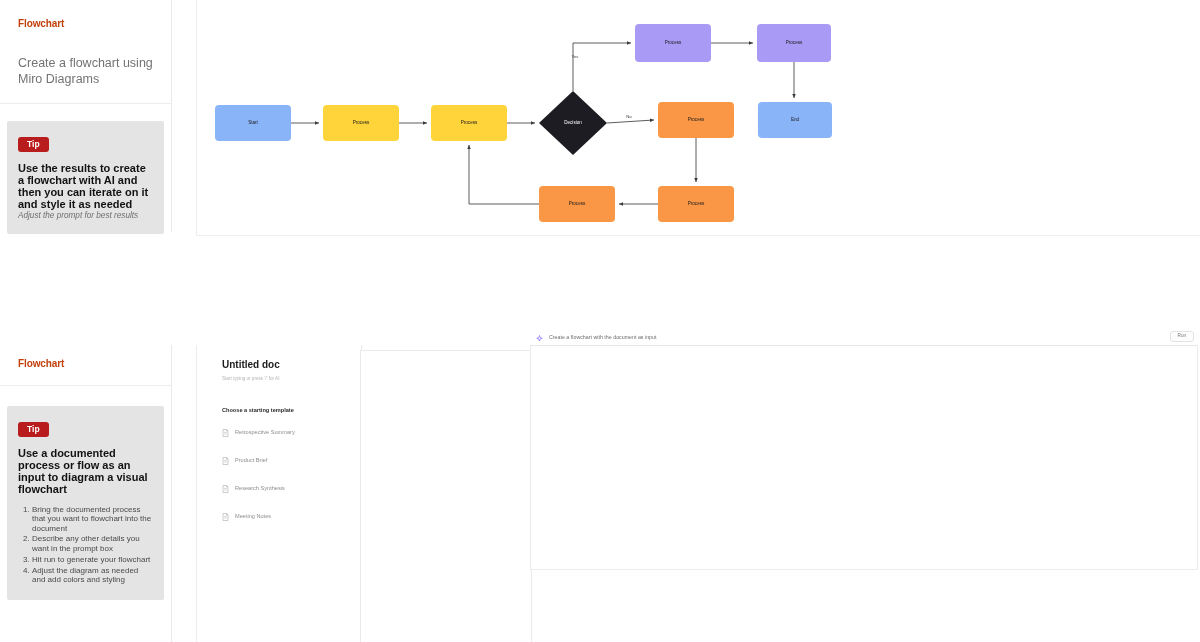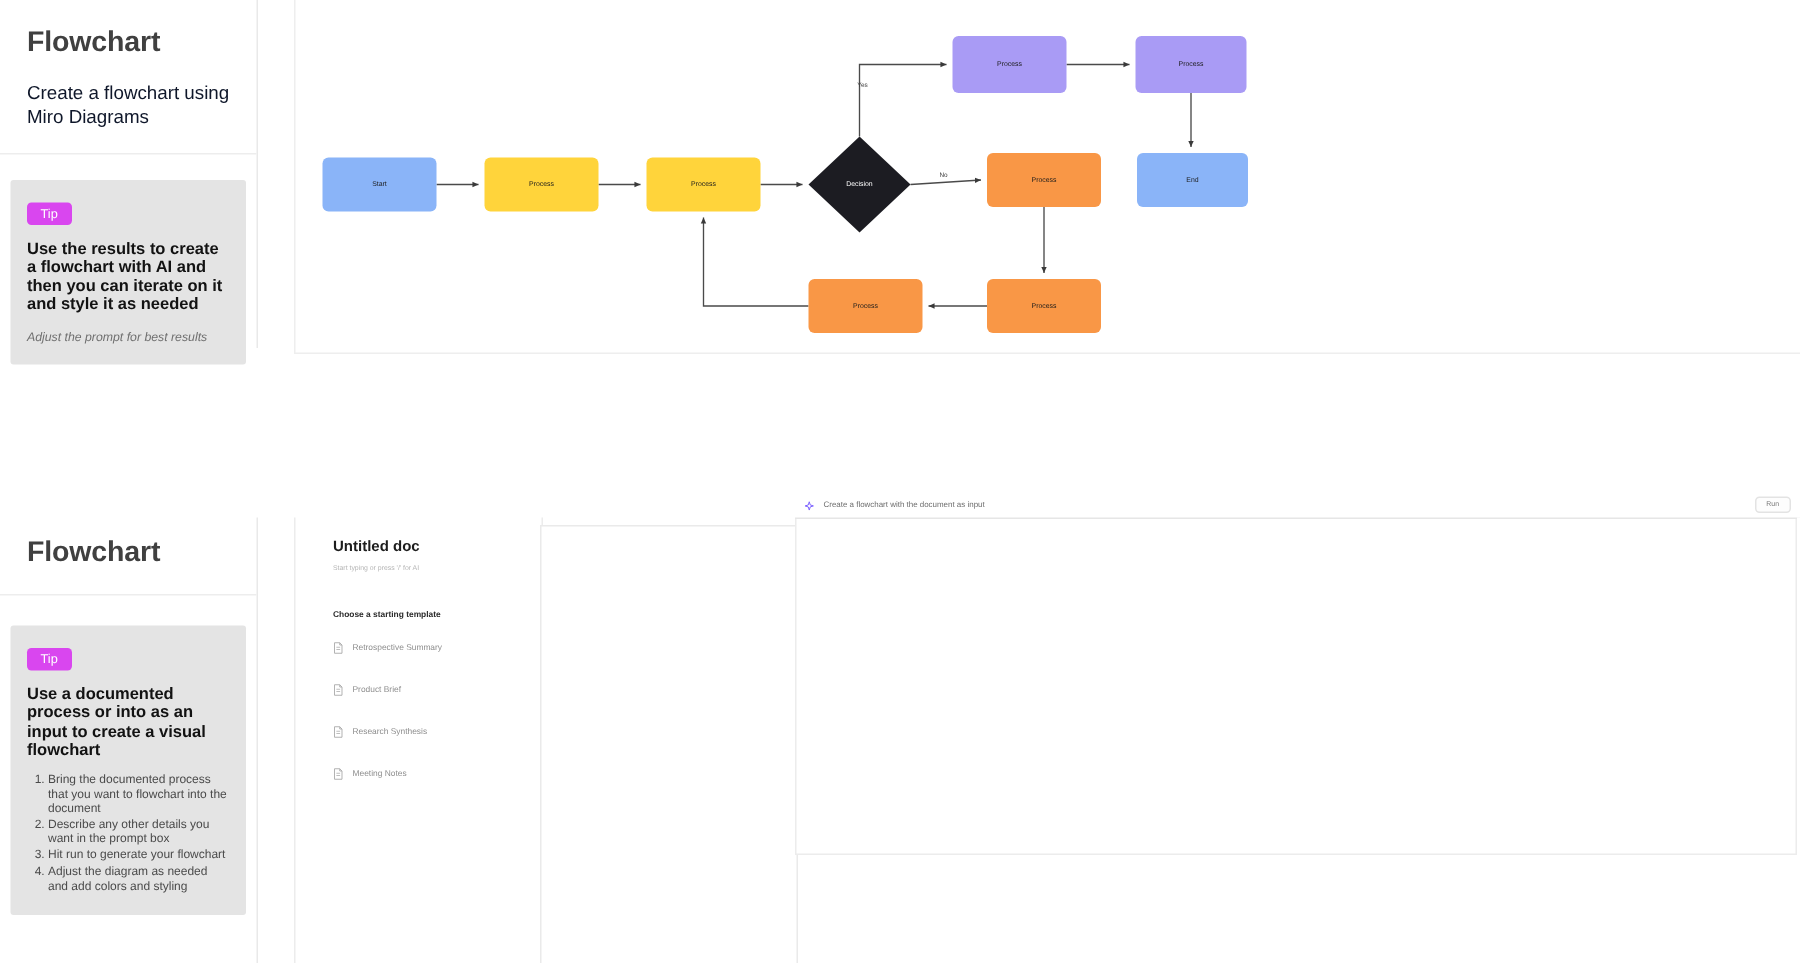--- a/index.html
+++ b/index.html
@@ -25,47 +25,47 @@
 
   .info-card {
     position: absolute;
     left: 0;
     width: 171px;
     background: #ffffff;
     border-right: 1px solid #e9e9e9;
   }
 
   .card-title {
-    font-size: 19px;
-    font-weight: bold;
-    color: #404040;
+    font-size: 10px;
+    font-weight: bold;
+    color: #c2410c;
     letter-spacing: -0.1px;
   }
   .card-sub {
     font-size: 12.5px;
-    color: #0f172a;
+    color: #737373;
     line-height: 15.5px;
-    margin-top: 15px;
+    margin-top: 27px;
   }
 
   .card-divider {
     border-bottom: 1px solid #ededed;
   }
 
   .tip-box {
     background: #e4e4e4;
     border-radius: 2px;
     padding: 12px 11px 14px 11px;
   }
   .tip-badge {
     display: inline-block;
-    background: #d946ef;
+    background: #b91c1c;
     color: #ffffff;
     font-size: 8.5px;
-    font-weight: normal;
+    font-weight: bold;
     border-radius: 3px;
     padding: 3px 9px 3px 9px;
     line-height: 1;
   }
   .tip-head {
     font-size: 11px;
     font-weight: bold;
     line-height: 12.3px;
     color: #121212;
     margin-top: 10px;
@@ -75,21 +75,20 @@
     padding-left: 14px;
     font-size: 8px;
     line-height: 9.4px;
     color: #4a4a4a;
   }
   .tip-list li { margin-bottom: 1.5px; }
   .tip-foot {
     font-size: 8.2px;
     font-style: italic;
     color: #6f6f6f;
-    margin-top: 11px;
   }
 
   
   #flow-canvas {
     position: absolute;
     left: 196px; top: 0;
     width: 1004px; height: 235px;
     background: #ffffff;
     border-left: 1px solid #eeeeee;
     border-bottom: 1px solid #eeeeee;
@@ -316,21 +315,21 @@
 <div id="bottom-section">
 
   <div class="info-card" style="top:0; height:297px;">
     <div style="padding:13px 18px 16px 18px;" class="card-divider">
       <div class="card-title">Flowchart</div>
     </div>
 
     <div style="padding:0 7px;">
       <div class="tip-box" style="margin-top:20px;">
         <span class="tip-badge">Tip</span>
-        <div class="tip-head">Use a documented process or into as an input to create a visual flowchart</div>
+        <div class="tip-head">Use a documented process or flow as an input to diagram a visual flowchart</div>
         <ol class="tip-list" id="tip-steps">
             <li>Bring the documented process that you want to flowchart into the document</li>
             <li>Describe any other details you want in the prompt box</li>
             <li>Hit run to generate your flowchart</li>
             <li>Adjust the diagram as needed and add colors and styling</li>
           </ol>
         
       </div>
     </div>
   </div>

